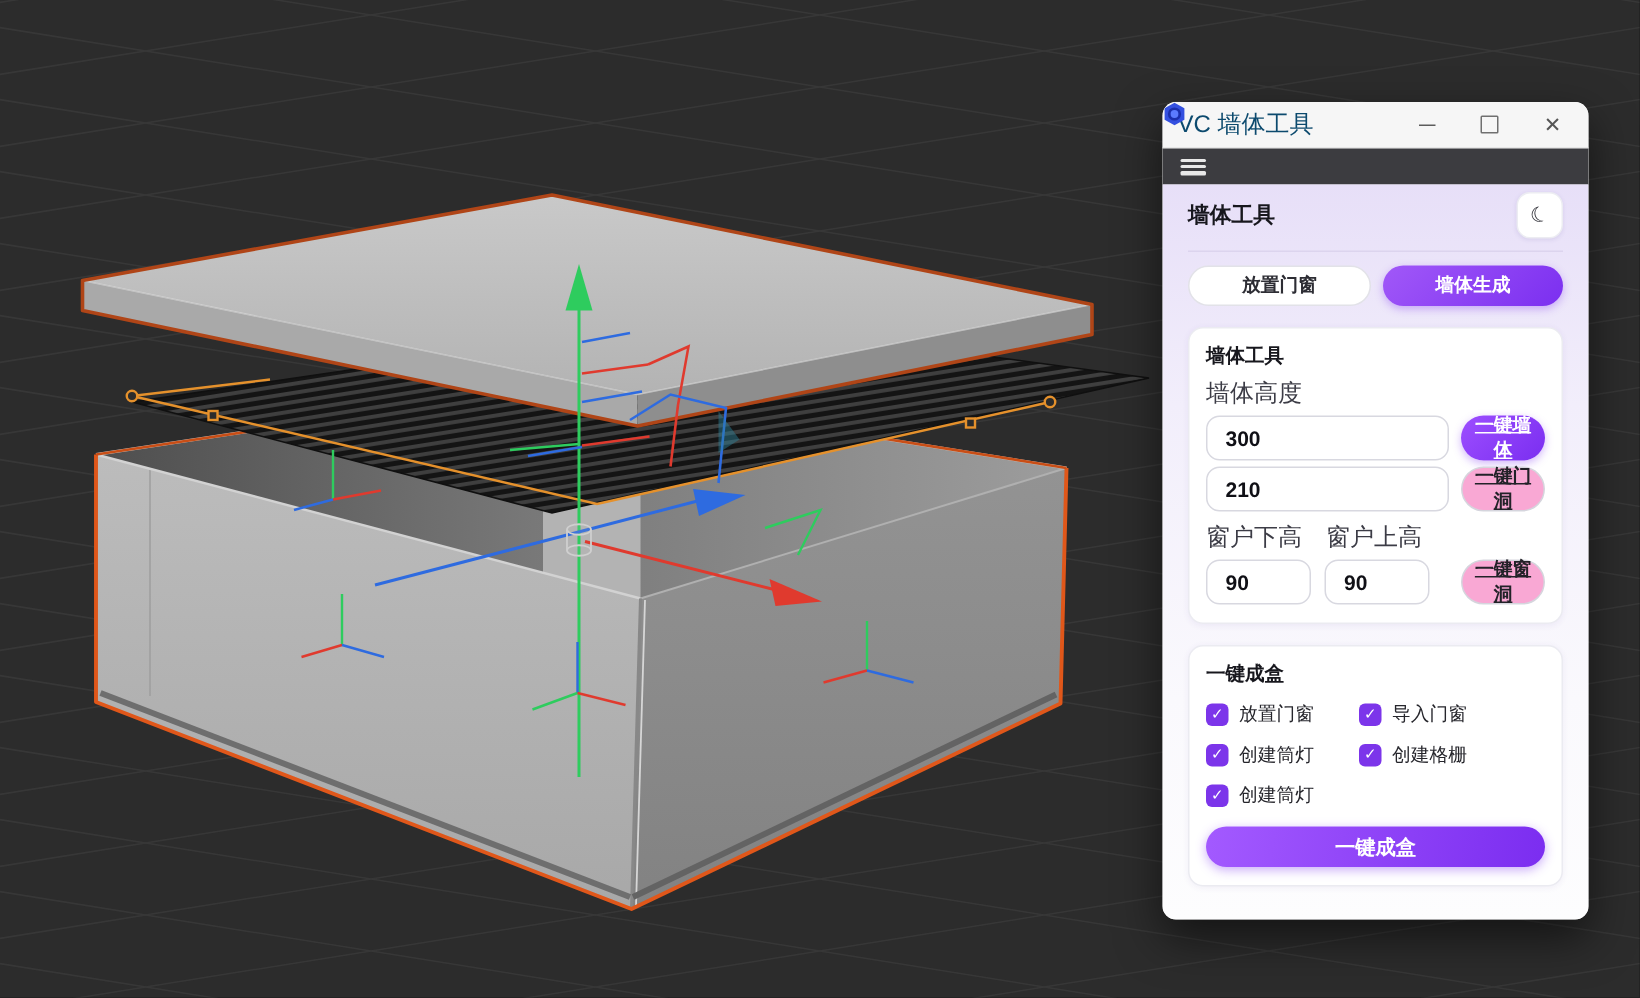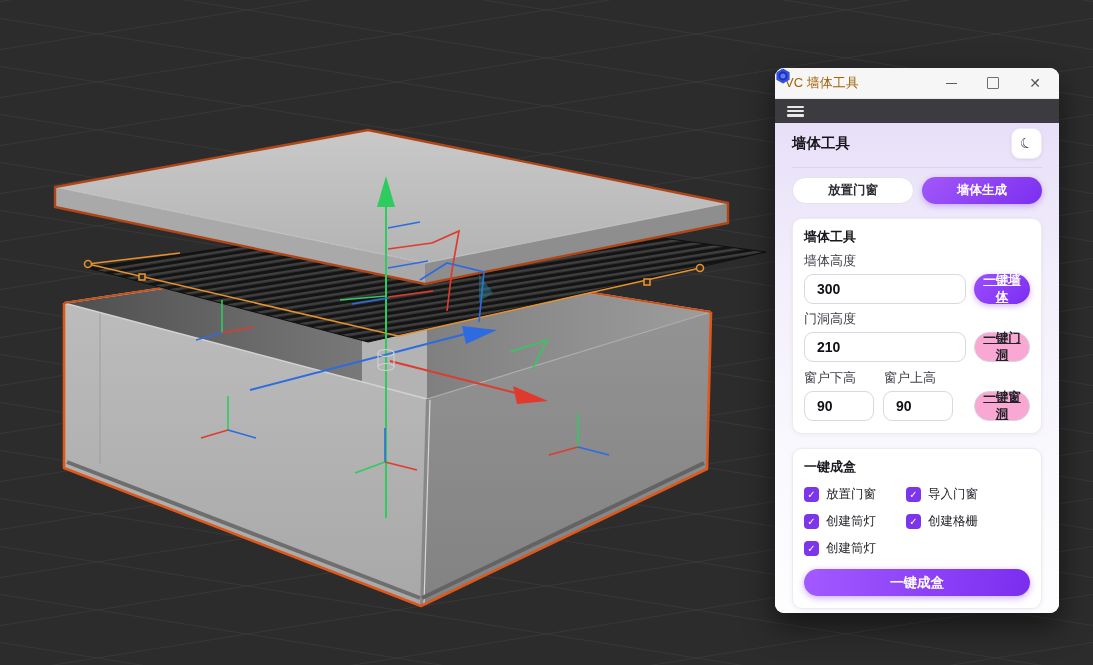--- a/index.html
+++ b/index.html
@@ -7,21 +7,21 @@
          font-family:"Liberation Sans","DejaVu Sans",sans-serif;}
   svg{position:absolute;left:0;top:0;}
 
   
   .panel{position:absolute;left:775px;top:68px;width:284px;height:545px;
          border-radius:9px;box-shadow:0 12px 30px rgba(0,0,0,.55);z-index:5;
          overflow:hidden;background:#fff;}
   .titlebar{height:31px;background:#f6f6f6;border-bottom:1px solid #e7e7e7;
             display:flex;align-items:center;padding:0 10px;box-sizing:border-box;}
   .titlebar .logo{width:16px;height:16px;margin-right:8px;flex:0 0 auto;}
-  .titlebar .wtitle{font-size:13px;color:#a16207;flex:1;white-space:nowrap;}
+  .titlebar .wtitle{font-size:16px;color:#0c4a6e;flex:1;white-space:nowrap;}
   .winctl{display:flex;align-items:center;gap:26px;margin-right:6px;}
   .ctl{width:16px;height:16px;display:flex;align-items:center;justify-content:center;
        color:#5c5c5c;cursor:default;}
   .ctl-min i{display:block;width:11px;height:0;border-top:1.6px solid #5c5c5c;}
   .ctl-max i{display:block;width:10px;height:10px;border:1.4px solid #707070;border-radius:1px;}
   .ctl-close{font-size:14px;color:#555;}
   .menubar{height:24px;background:#3c3c40;display:flex;align-items:center;padding:0 12px;}
   .hamburger{width:17px;height:11px;display:flex;flex-direction:column;justify-content:space-between;}
   .hamburger i{display:block;height:2.2px;background:#e8e8e8;border-radius:1px;}
   .content{height:490px;box-sizing:border-box;padding:5px 17px 0 17px;
@@ -34,21 +34,21 @@
   .divider{height:1px;background:#dcd4ee;margin-top:9px;}
   .tabs{display:flex;gap:8px;margin-top:9px;}
   .tab{flex:1;height:27px;border-radius:14px;display:flex;align-items:center;justify-content:center;
        font-size:12.5px;font-weight:bold;box-sizing:border-box;}
   .tab.active{background:linear-gradient(135deg,#a158f8 0%,#7b2ff0 100%);color:#fff;
               box-shadow:0 2px 6px rgba(123,47,240,.35);}
   .tab.idle{background:#fff;border:1px solid #e2e2e8;color:#2d2d34;}
   .card{background:#fff;border:1px solid #ebebf1;border-radius:10px;
         box-shadow:0 1px 4px rgba(80,60,150,.07);padding:9px 11px 12px 11px;margin-top:14px;}
   .card-title{font-size:13px;font-weight:bold;color:#17171d;}
-  .flabel{font-size:13px;color:#3c3c46;margin-top:6px;}
+  .flabel{font-size:16px;color:#3c3c46;margin-top:6px;}
   .frow{display:flex;align-items:flex-end;margin-top:4px;}
   .tinput{height:28px;border:1px solid #d8d8e0;border-radius:9px;background:#fff;
           font-family:inherit;font-size:14px;font-weight:bold;color:#101016;
           padding:0 0 0 12px;box-sizing:content-box;outline:none;}
   .tinput.wide{flex:1;min-width:0;}
   .tinput.narrow{width:56px;}
   .abtn{width:56px;height:30px;margin-left:8px;flex:0 0 auto;border-radius:15px;border:none;
         font-family:inherit;font-size:12.5px;font-weight:bold;display:flex;align-items:center;justify-content:center;text-decoration:underline;}
   .abtn.primary{background:linear-gradient(135deg,#9d4eff 0%,#7a2ef0 100%);color:#fff;
                 box-shadow:0 2px 6px rgba(123,47,240,.35);}
@@ -277,21 +277,20 @@
 
       <div class="card">
         <div class="card-title">墙体工具</div>
 
         <div class="flabel">墙体高度</div>
         <div class="frow">
           <input class="tinput wide" value="300" style="">
           <button class="abtn primary">一键墙体</button>
         </div>
 
-        <div class="flabel">门洞高度</div>
         <div class="frow">
           <input class="tinput wide" value="210" style="">
           <button class="abtn secondary">一键门洞</button>
         </div>
 
         <div class="dbl-labels">
           <span class="flabel">窗户下高</span>
           <span class="flabel">窗户上高</span>
         </div>
         <div class="frow">

